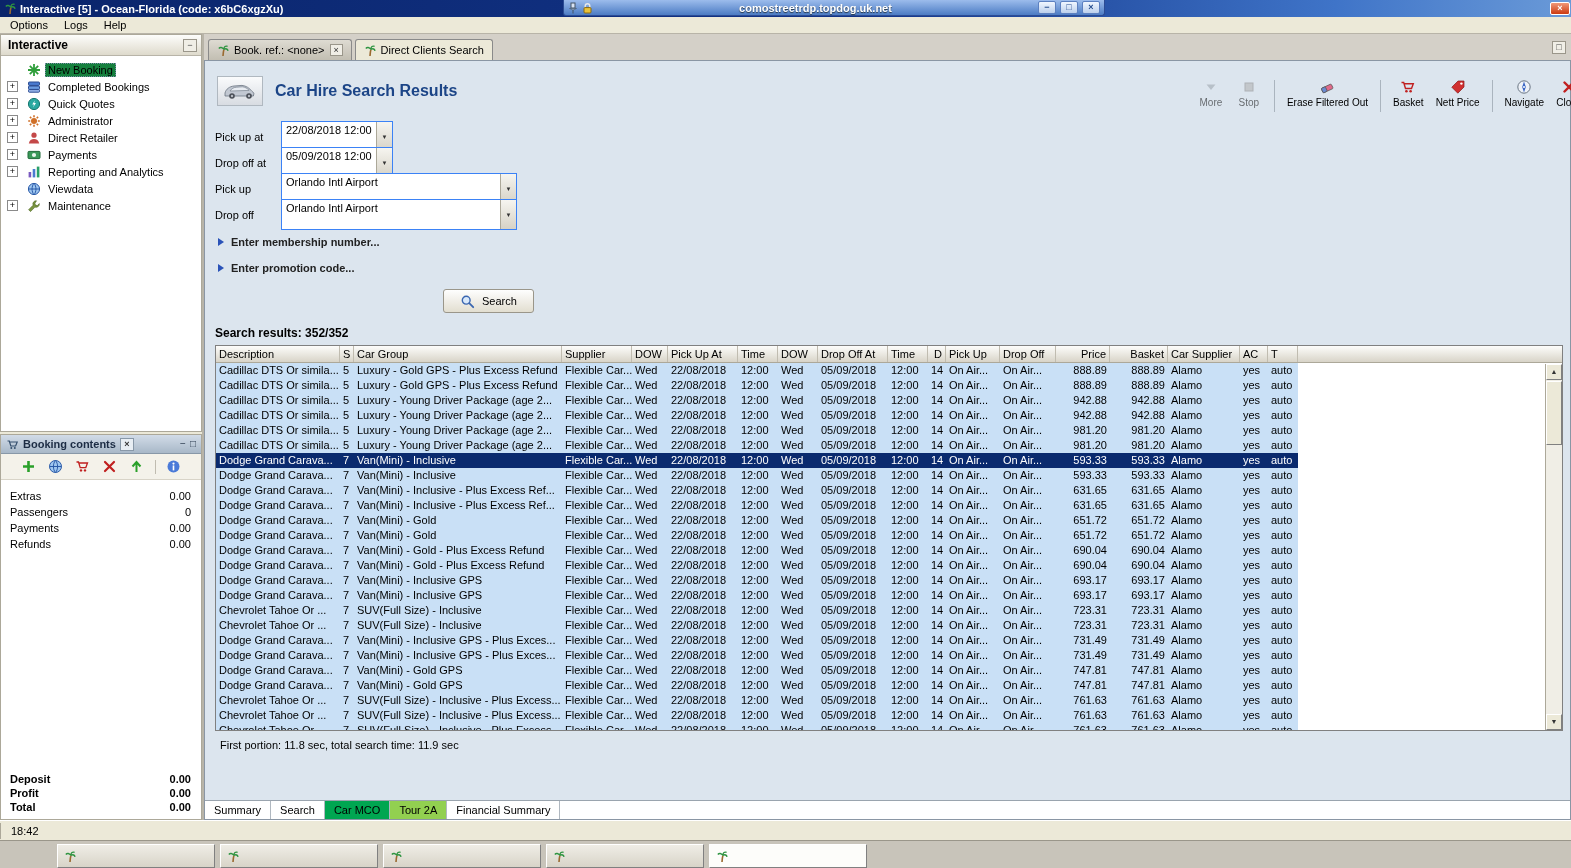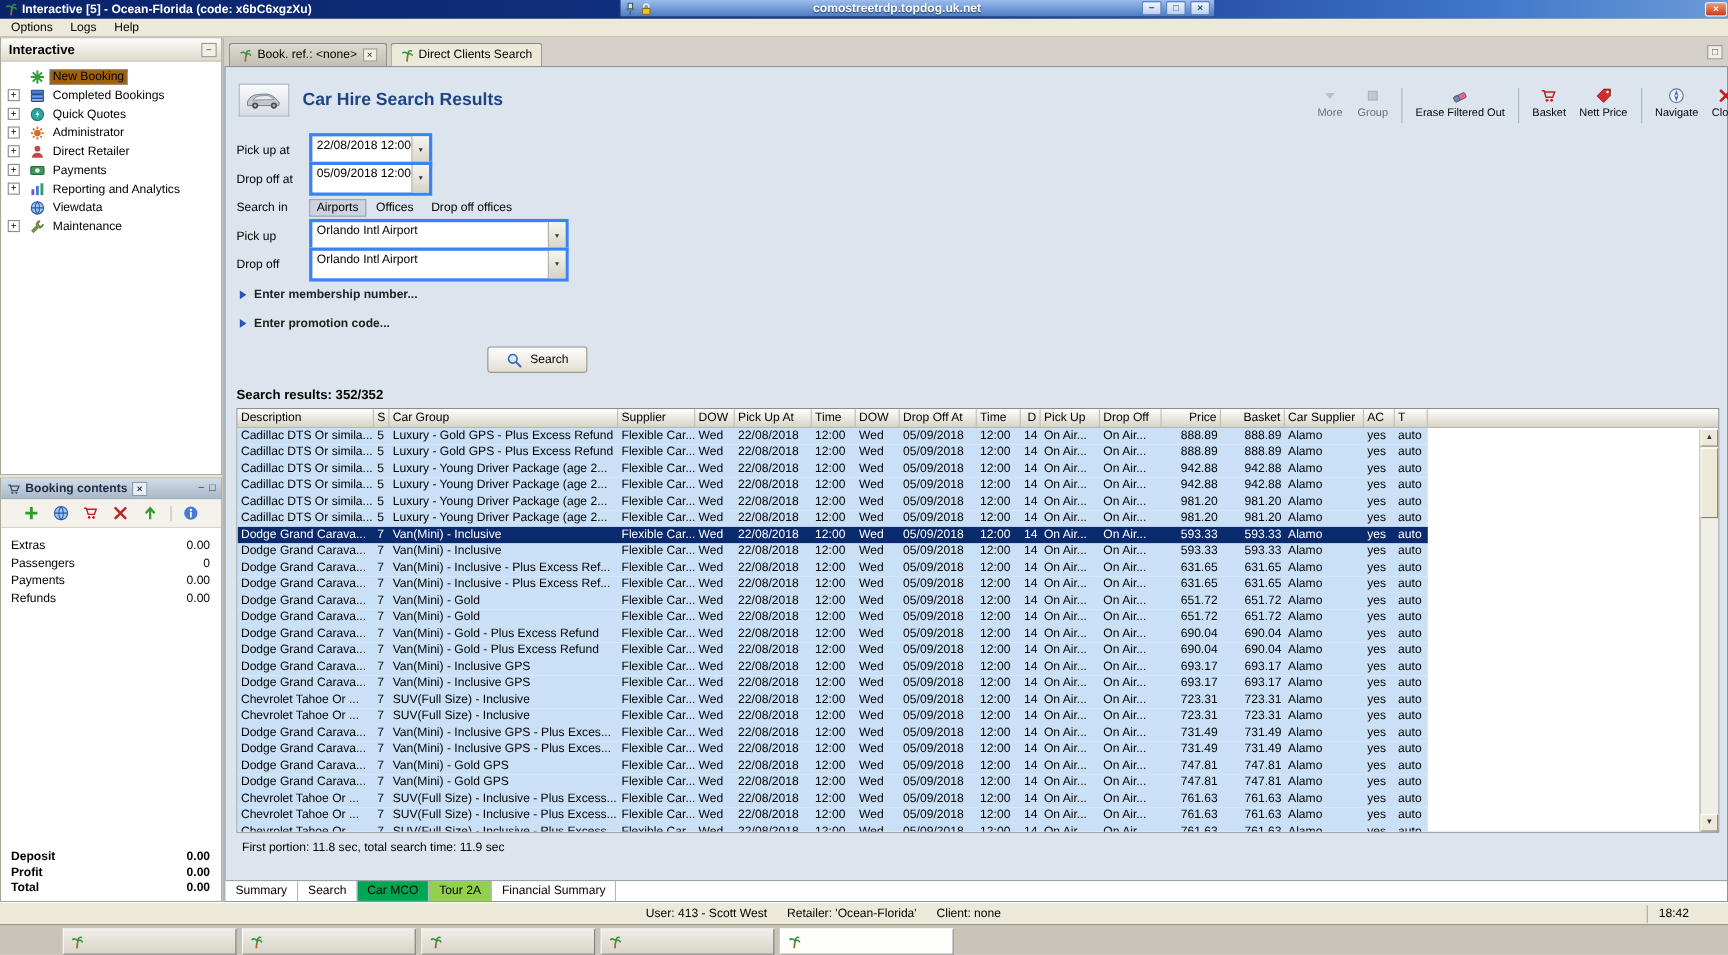--- a/index.html
+++ b/index.html
@@ -37,21 +37,21 @@
   .small-winbtn{width:14px;height:13px;border:1px solid #9a968a;background:#f0eee6;font-size:9px;line-height:11px;
     text-align:center;color:#444;}
   #tree{padding-top:5px;}
   .tree-item{display:flex;align-items:center;height:17px;padding-left:6px;}
   .expander{width:11px;height:11px;border:1px solid #8a8a8a;background:#fff;font-size:9px;line-height:9px;
     text-align:center;flex:none;}
   .exp-space{width:11px;flex:none;}
   .gap1{width:8px;flex:none;}
   .tree-icon-wrap{width:15px;height:15px;flex:none;margin-right:4px;}
   .tree-label{white-space:nowrap;padding:1px 3px;}
-  .tree-item.sel .tree-label{background:#a16207;border:1px dotted #7a8aa8;padding:0 2px;}
+  .tree-item.sel .tree-label{background:#15803d;border:1px dotted #7a8aa8;padding:0 2px;}
 
   
   #bk-panel{flex:1;margin-top:2px;display:flex;flex-direction:column;background:#fff;border:1px solid #aca899;position:relative;}
   #bk-header{height:19px;background:linear-gradient(#d2dce8,#a8b8c8);border-bottom:1px solid #8898a8;
     display:flex;align-items:center;gap:4px;padding:0 5px;}
   #bk-title{font-weight:bold;color:#1c2c44;}
   #bk-close{width:14px;height:13px;border:1px solid #8898a8;background:#e8eef4;color:#333;font-size:9px;
     line-height:11px;text-align:center;font-weight:bold;}
   #bk-header .spacer{flex:1;}
   .flat-glyph{color:#2c3c50;font-size:10px;line-height:10px;}
@@ -85,21 +85,21 @@
   #page-toolbar{margin-left:auto;display:flex;align-items:flex-start;gap:4px;padding-top:7px;margin-right:-16px;}
   .tbtn{display:flex;flex-direction:column;align-items:center;gap:2px;min-width:34px;padding:1px 4px;}
   .tbtn .tlabel{font-size:10px;white-space:nowrap;}
   .tbtn.disabled{opacity:.55;}
   .tsep{width:1px;height:32px;background:#aab4be;margin:2px 4px 0 4px;}
 
   
   #form-area{padding:6px 0 0 10px;flex:none;}
   .frow{display:flex;align-items:center;margin-bottom:7px;height:19px;}
   .flabel{width:66px;flex:none;}
-  .combo{display:inline-flex;align-items:stretch;height:31px;background:#fff;border:3px solid #3b82f6;}
+  .combo{display:inline-flex;align-items:stretch;height:31px;background:#fff;border:1px solid #3b82f6;}
   .combo-text{flex:1;padding:2px 4px 0 4px;white-space:nowrap;overflow:hidden;}
   .combo-btn{width:16px;background:linear-gradient(#f6f5f0,#d6d2c6);border-left:1px solid #aca899;
     display:flex;align-items:center;justify-content:center;font-size:6px;color:#333;}
   .combo.date{width:112px;}
   .combo.loc{width:236px;}
   .segbar{display:flex;align-items:center;gap:2px;}
   .seg{padding:2px 7px;}
   .seg.active{background:#ccd5df;border:1px solid #94a2b2;padding:1px 6px;}
   .disc-row{display:flex;align-items:center;gap:7px;margin:10px 0 0 3px;height:16px;}
   .tri{width:0;height:0;border-left:6px solid #2a52b8;border-top:4px solid transparent;border-bottom:4px solid transparent;}
@@ -429,21 +429,21 @@
                 </svg>
               </span>
               <div class="tlabel">More</div>
             </div>
             <div class="tbtn disabled">
               <span class="icon">
                 <svg width="16" height="16">
                   <rect x="4" y="4" width="8" height="8" fill="#b0b0b0" stroke="#888"></rect>
                 </svg>
               </span>
-              <div class="tlabel">Group</div>
+              <div class="tlabel">Stop</div>
             </div>
             <div class="tsep"></div>
             <div class="tbtn">
               <span class="icon">
                 <svg width="16" height="16">
                   <g transform="rotate(-25 8 9)">
                     <rect x="2.5" y="7" width="11" height="5" rx="1" fill="#e06a8a" stroke="#555" stroke-width=".7"></rect>
                     <rect x="2.5" y="7" width="4.5" height="5" rx="1" fill="#6a8ad0" stroke="#555" stroke-width=".7"></rect>
                   </g>
                 </svg>
@@ -499,28 +499,20 @@
             <span class="combo-text">22/08/2018 12:00</span>
             <span class="combo-btn">▼</span>
           </div>
         </div>
         <div class="frow">
           <span class="flabel">Drop off at</span>
           <div class="combo date">
             <span class="combo-text">05/09/2018 12:00</span>
             <span class="combo-btn">▼</span>
           </div>
-        </div>
-        <div class="frow">
-          <span class="flabel">Search in</span>
-          <div class="segbar" id="segbar">
-              <span class="seg active">Airports</span>
-              <span class="seg">Offices</span>
-              <span class="seg">Drop off offices</span>
-            </div>
         </div>
         <div class="frow">
           <span class="flabel">Pick up</span>
           <div class="combo loc">
             <span class="combo-text">Orlando Intl Airport</span>
             <span class="combo-btn">▼</span>
           </div>
         </div>
         <div class="frow">
           <span class="flabel">Drop off</span>
@@ -1088,25 +1080,20 @@
           <div class="btab">Search</div>
           <div class="btab" style="background: rgb(0, 166, 81);">Car MCO</div>
           <div class="btab" style="background: rgb(146, 208, 80);">Tour 2A</div>
           <div class="btab">Financial Summary</div>
         </div>
     </div>
   </div>
 </div>
 
 <div id="statusbar">
-  <div id="status-center">
-    <span>User: 413 - Scott West</span>
-    <span>Retailer: 'Ocean-Florida'</span>
-    <span>Client: none</span>
-  </div>
   <div id="status-time">18:42</div>
 </div>
 
 <div id="taskbar">
     <div class="task-btn">
       <span class="icon">
         <svg width="12" height="13" viewBox="0 0 12 13">
           <path d="M6 12c.2-3 .4-5 .9-6.6" stroke="#9a6a30" stroke-width="1.6" fill="none"></path>
           <path d="M7 5.4C5.2 3.2 3.2 3 1.8 4.4M7 5.4C6.8 2.6 8.6 1.6 10.6 2.4M7 5.4C9 4.2 10.6 5 11 6.8" stroke="#2e9440" stroke-width="1.4" fill="none"></path>
         </svg>

